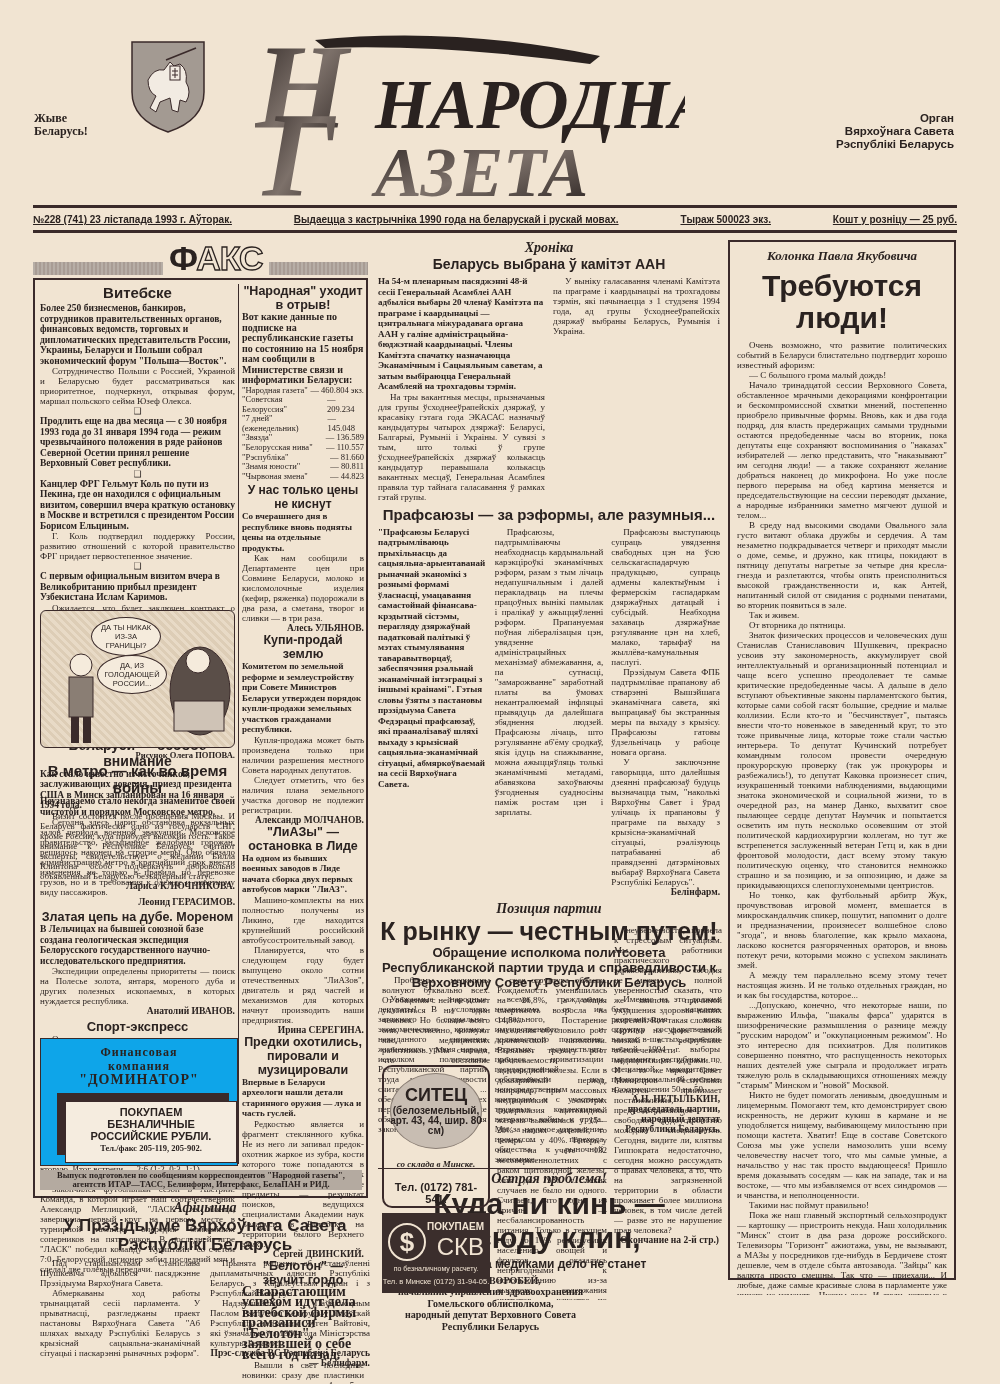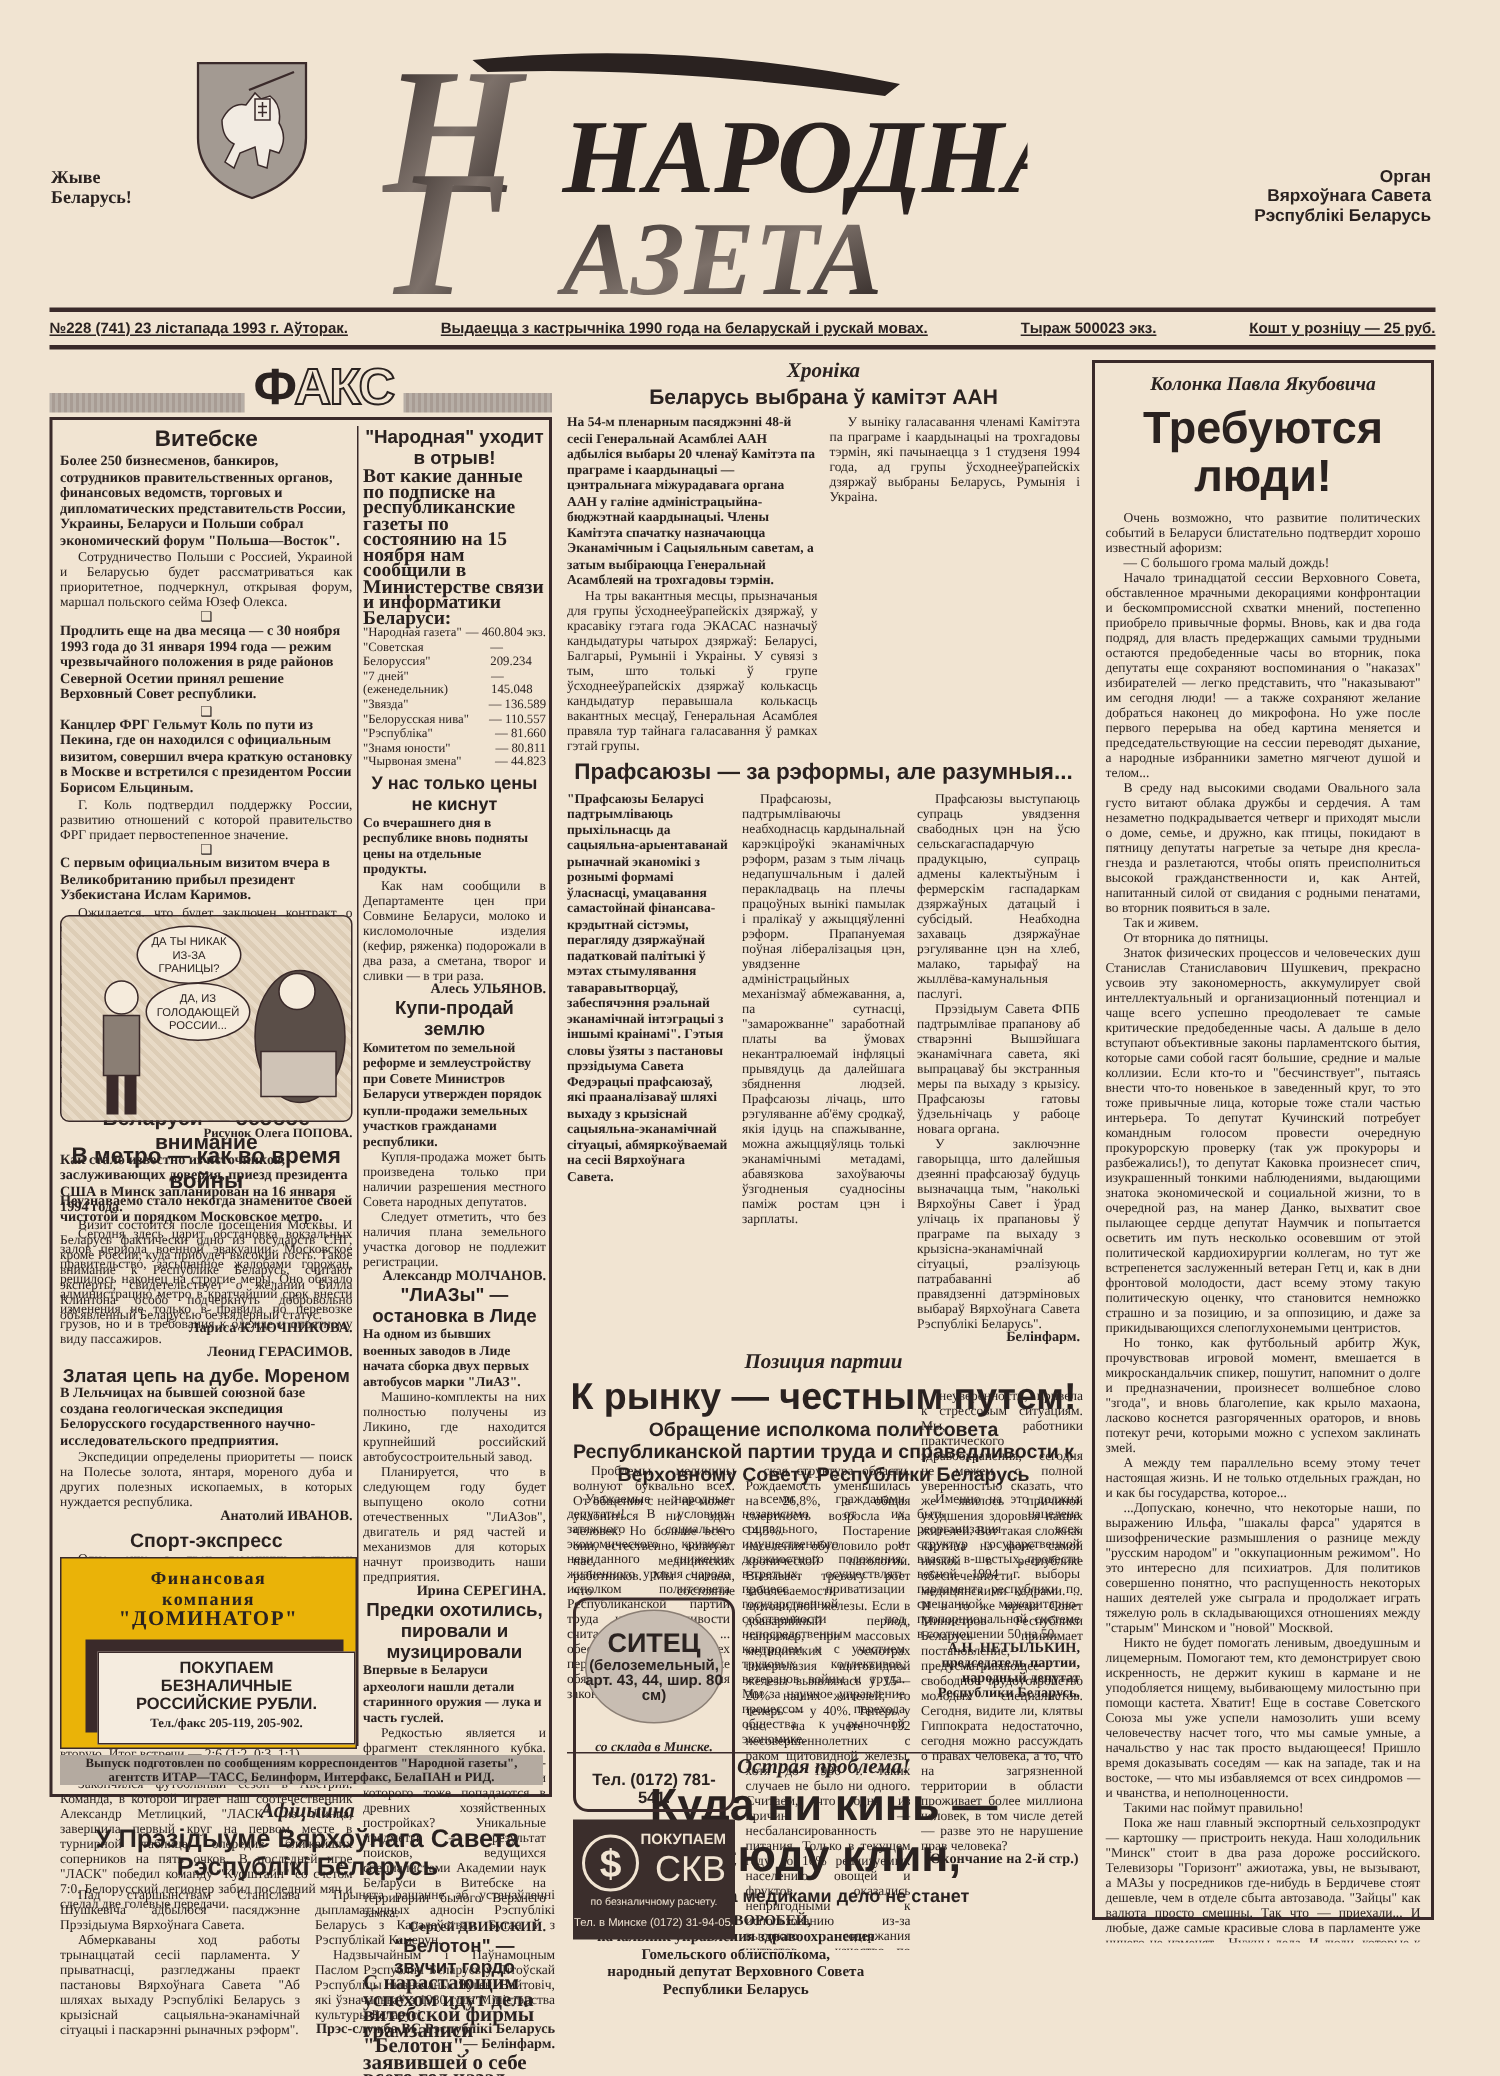--- a/index.html
+++ b/index.html
@@ -39,21 +39,21 @@
   .sep { text-align: center; font-size: 9px; line-height: 10px; }
 
   .col1 { left: 40px; top: 284px; width: 195px; }
   .col2 { left: 242px; top: 284px; width: 122px; }
 
   .cartoon { left: 40px; top: 610px; width: 195px; height: 138px; border: 1.5px solid #3a2a2a; border-radius: 6px;
     background: repeating-linear-gradient(45deg,#e8dac6 0 3px,#ddcdb6 3px 6px); overflow: hidden; }
   .bubble { position: absolute; background: #f5ebdc; border: 1px solid #3a2a2a; border-radius: 50%;
     font-family: "Liberation Sans", sans-serif; font-size: 7.5px; text-align: center; line-height: 9px; padding: 5px 4px; }
 
-  .domin { left: 40px; top: 1038px; width: 198px; height: 128px; border: 1.5px solid #3a2a2a; background: #eab308; }
+  .domin { left: 40px; top: 1038px; width: 198px; height: 128px; border: 1.5px solid #3a2a2a; background: #0ea5e9; }
   .domin-inner { position: absolute; left: 24px; top: 62px; width: 172px; height: 62px; background: #f5ecdf; border: 1.5px solid #3a2a2a; box-shadow: -8px -8px 0 #3a2a2a; }
   .fax-foot { left: 40px; top: 1170px; width: 322px; height: 20px; background: #b4aaa0; font-size: 8.5px; font-weight: bold; line-height: 9px; text-align: center; padding-top: 1px; }
 
   .aficy { left: 40px; top: 1200px; width: 330px; }
 
   
   .center { left: 378px; top: 240px; width: 342px; }
   .kicker { font-family: "Liberation Serif", serif; font-style: italic; font-weight: bold; text-align: center; }
   .cols3 { display: flex; gap: 8px; }
   .cols3 > div { flex: 1; }
@@ -205,21 +205,21 @@
       <div>РОССИЙСКИЕ РУБЛИ.</div>
       <div class="serif" style="font-size:8.5px">Тел./факс 205-119, 205-902.</div>
     </div>
   </div>
 </div>
 
 <div class="abs vrule" style="left:238px;top:284px;height:880px"></div>
 
 <div class="abs col2">
   <div class="h-sect" style="font-size:12.5px;line-height:14px">"Народная" уходит в отрыв!</div>
-  <div class="lead" style="font-size:13px">Вот какие данные по подписке на республиканские газеты по состоянию на 15 ноября нам сообщили в Министерстве связи и информатики Беларуси:</div>
+  <div class="lead" style="font-size:10px">Вот какие данные по подписке на республиканские газеты по состоянию на 15 ноября нам сообщили в Министерстве связи и информатики Беларуси:</div>
   <div style="font-size:8.5px;line-height:9.6px">
     <div style="display:flex;justify-content:space-between">
         <span>"Народная газета"</span>
         <span>— 460.804 экз.</span>
       </div>
     <div style="display:flex;justify-content:space-between">
         <span>"Советская Белоруссия"</span>
         <span>— 209.234</span>
       </div>
     <div style="display:flex;justify-content:space-between">

